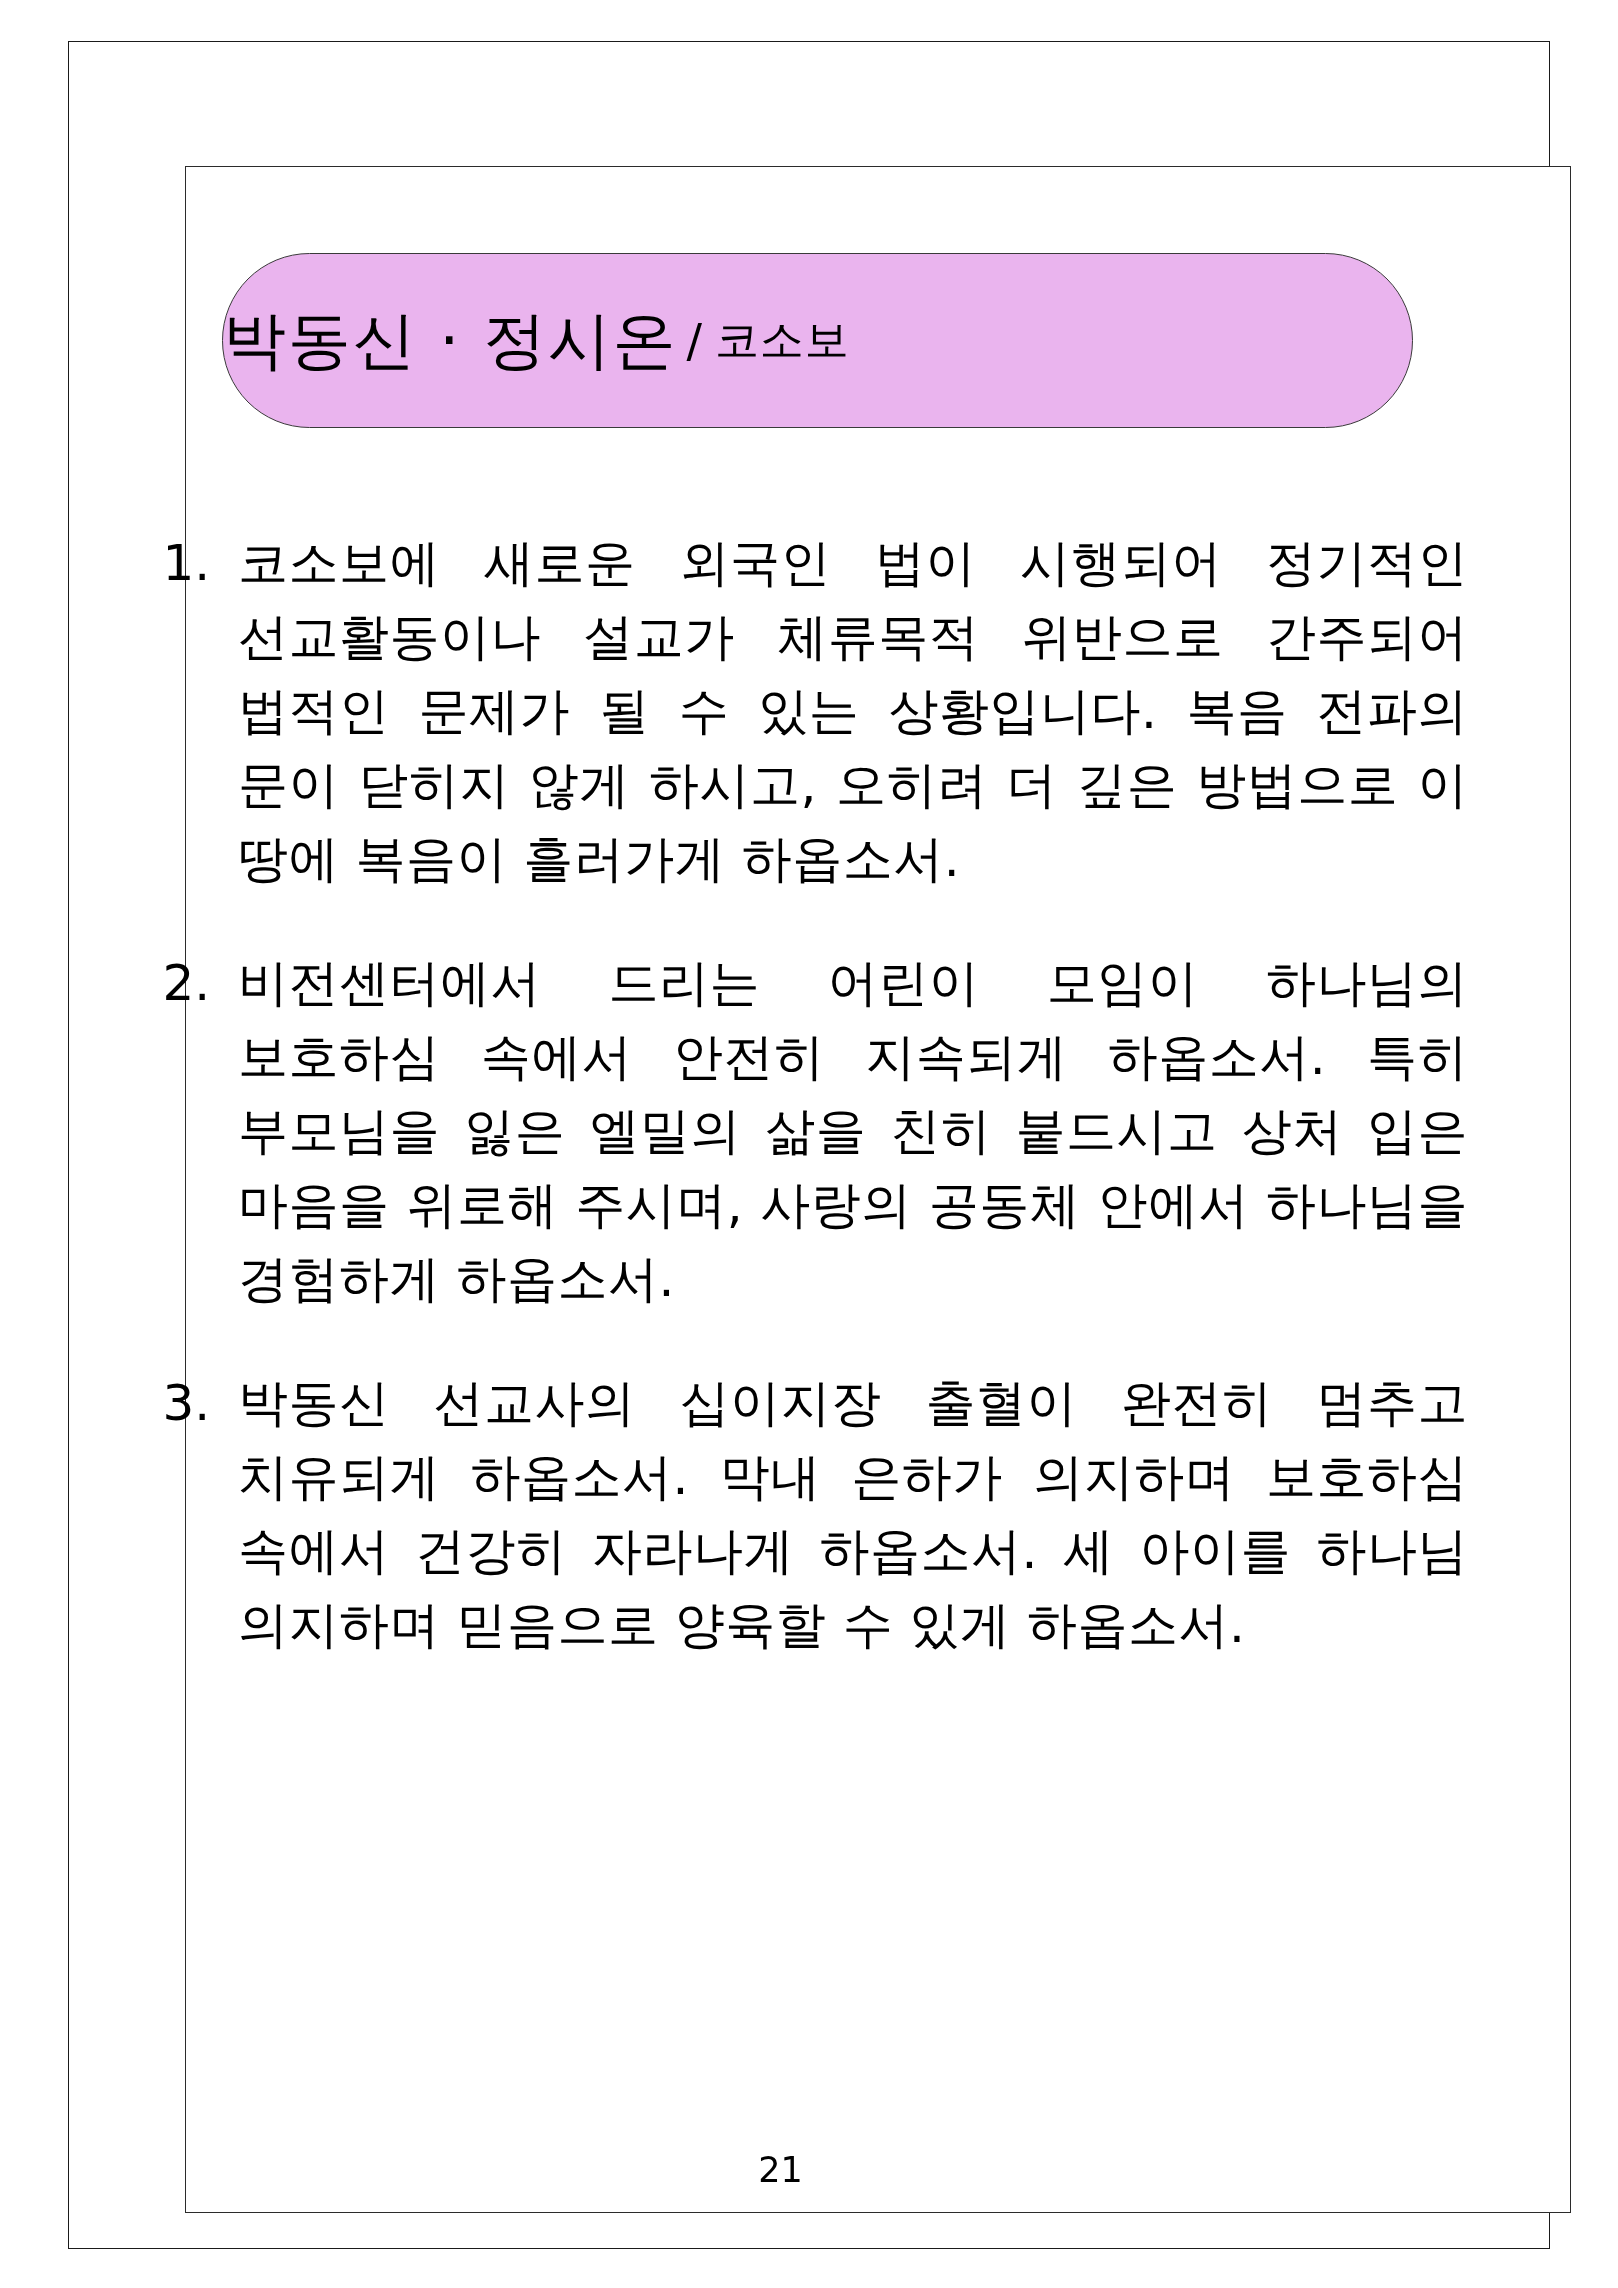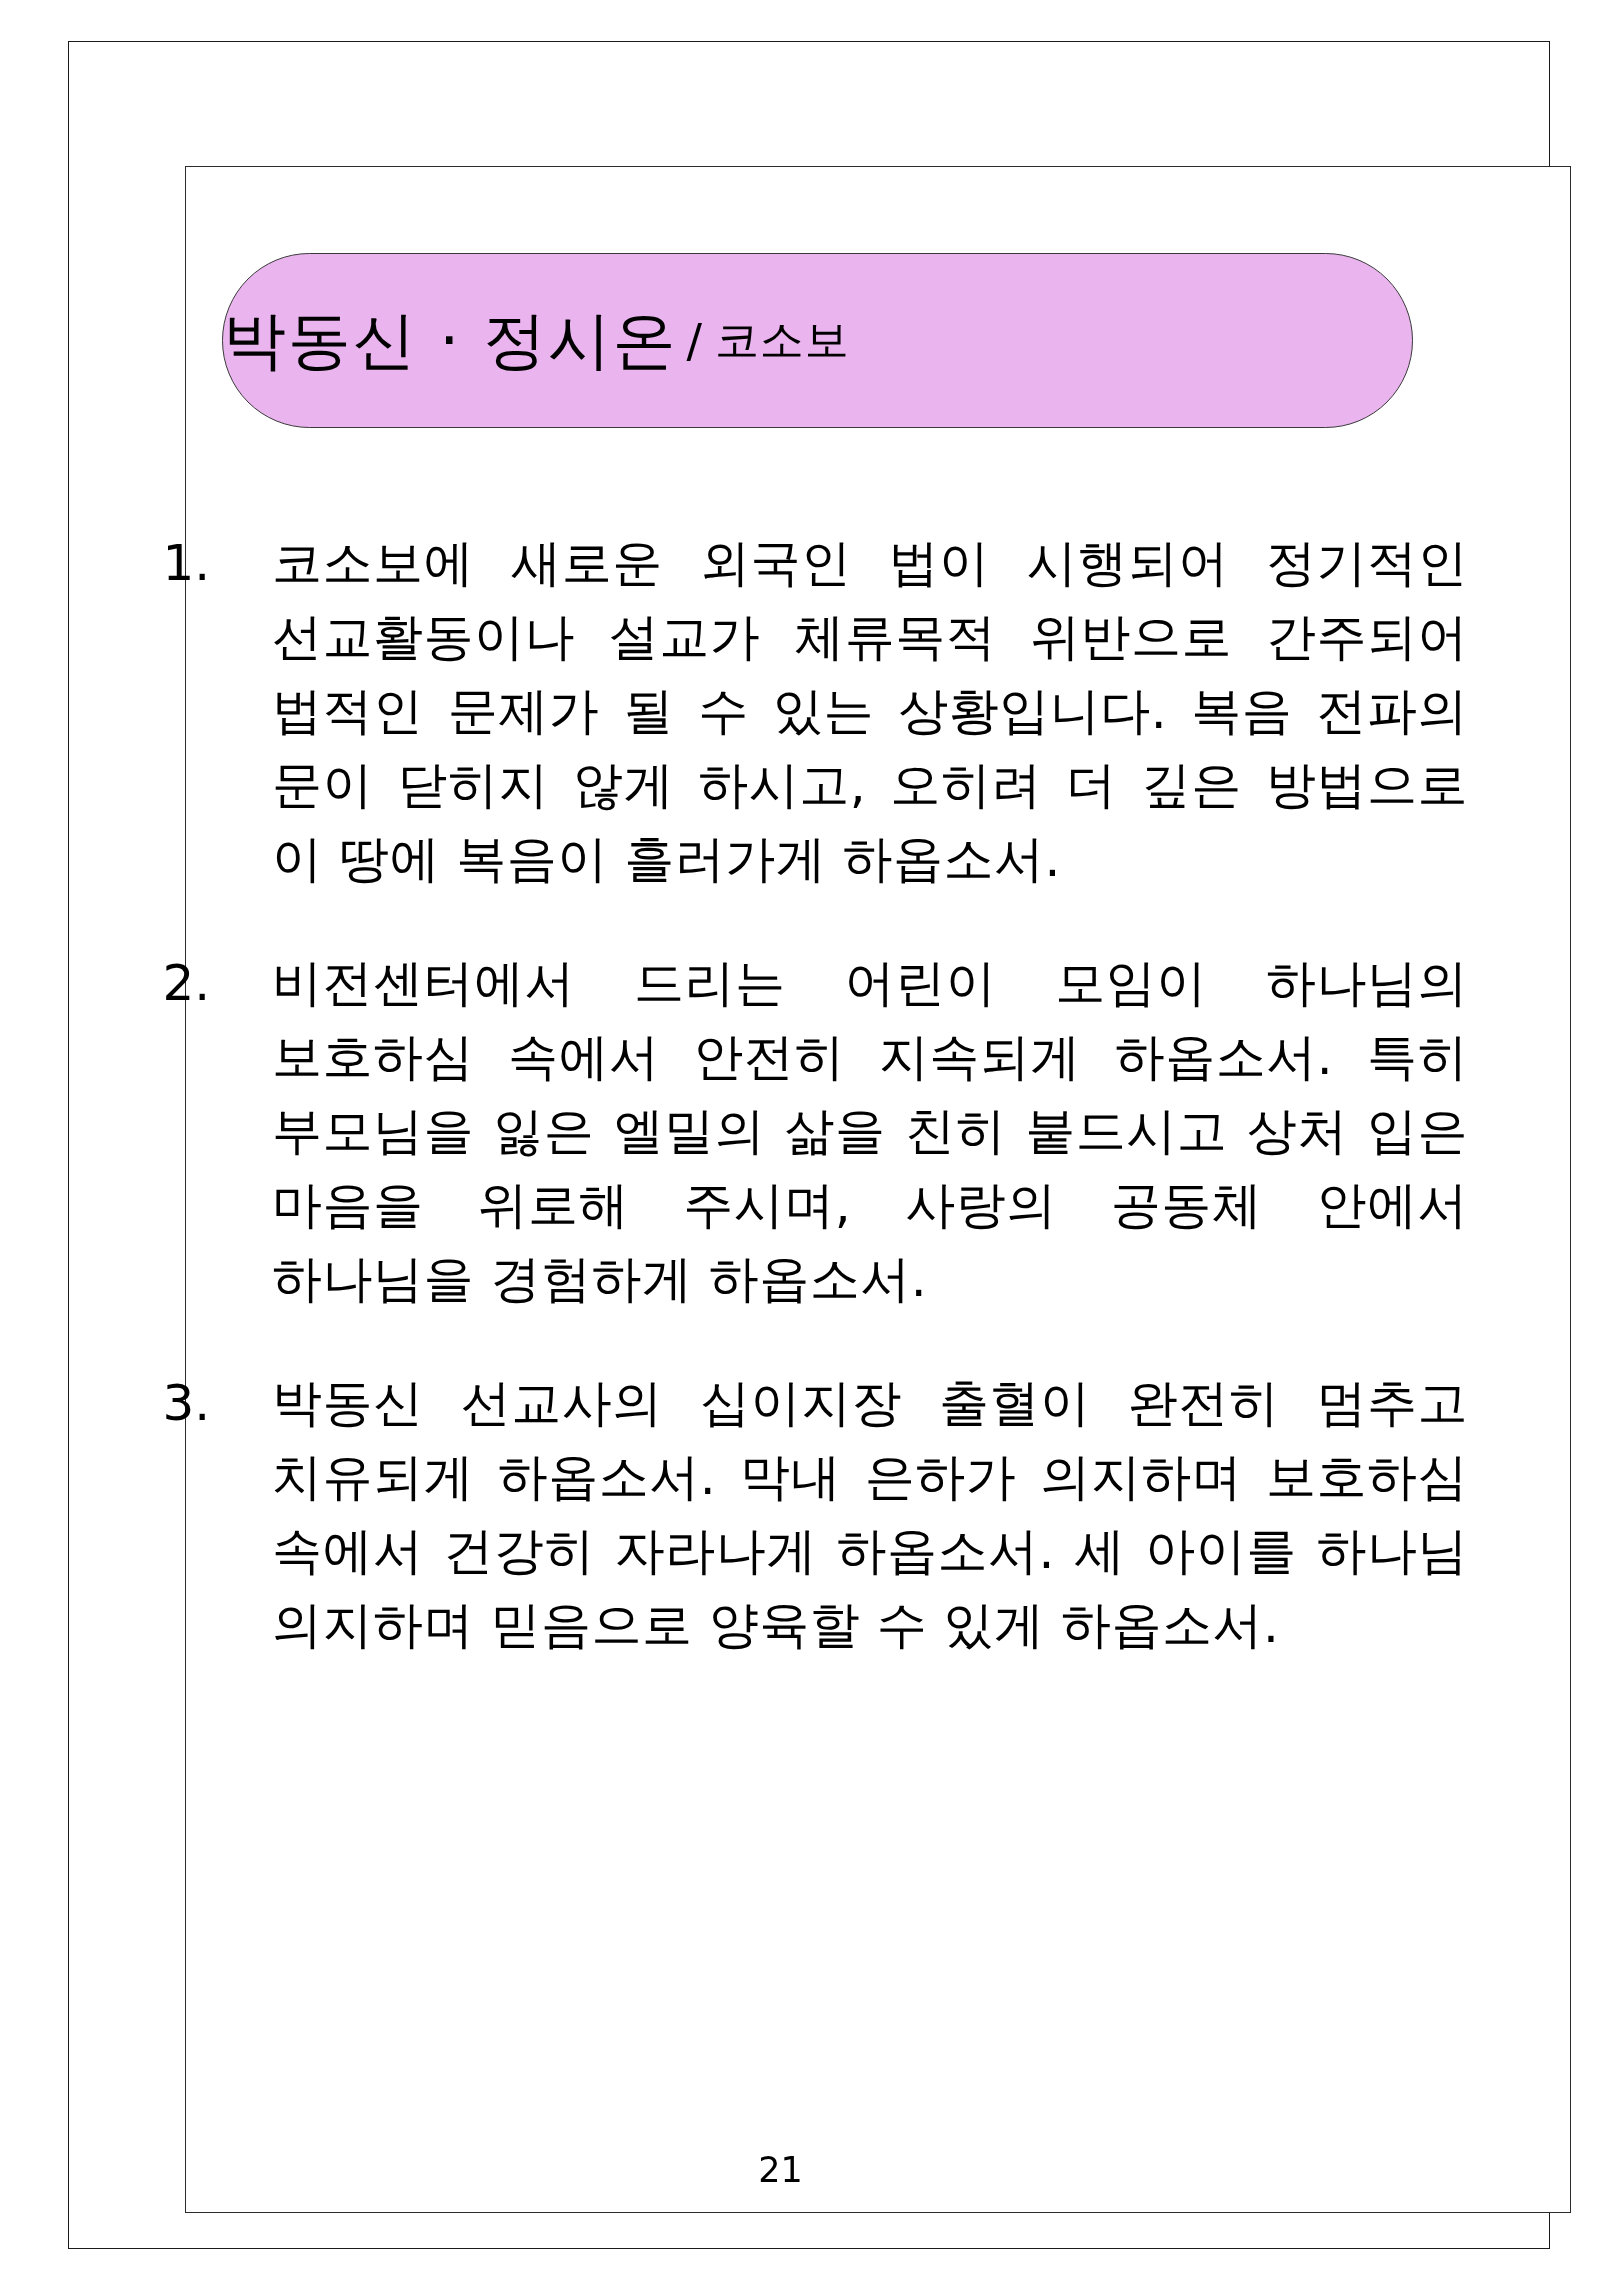--- a/index.html
+++ b/index.html
@@ -94,21 +94,20 @@
     letter-spacing: 0px;
   }
   .prayer-text {
     flex: 1 1 auto;
     font-size: 50px;
     line-height: 1.48;
     text-align: justify;
     text-justify: inter-character;
     word-break: keep-all;
     letter-spacing: 0.5px;
-    margin-left: 34px;
   }
   .prayer-text.last-line-left {
     text-align-last: left;
   }
 
   
   .page-number {
     position: absolute;
     left: 0;
     top: 2150px;

